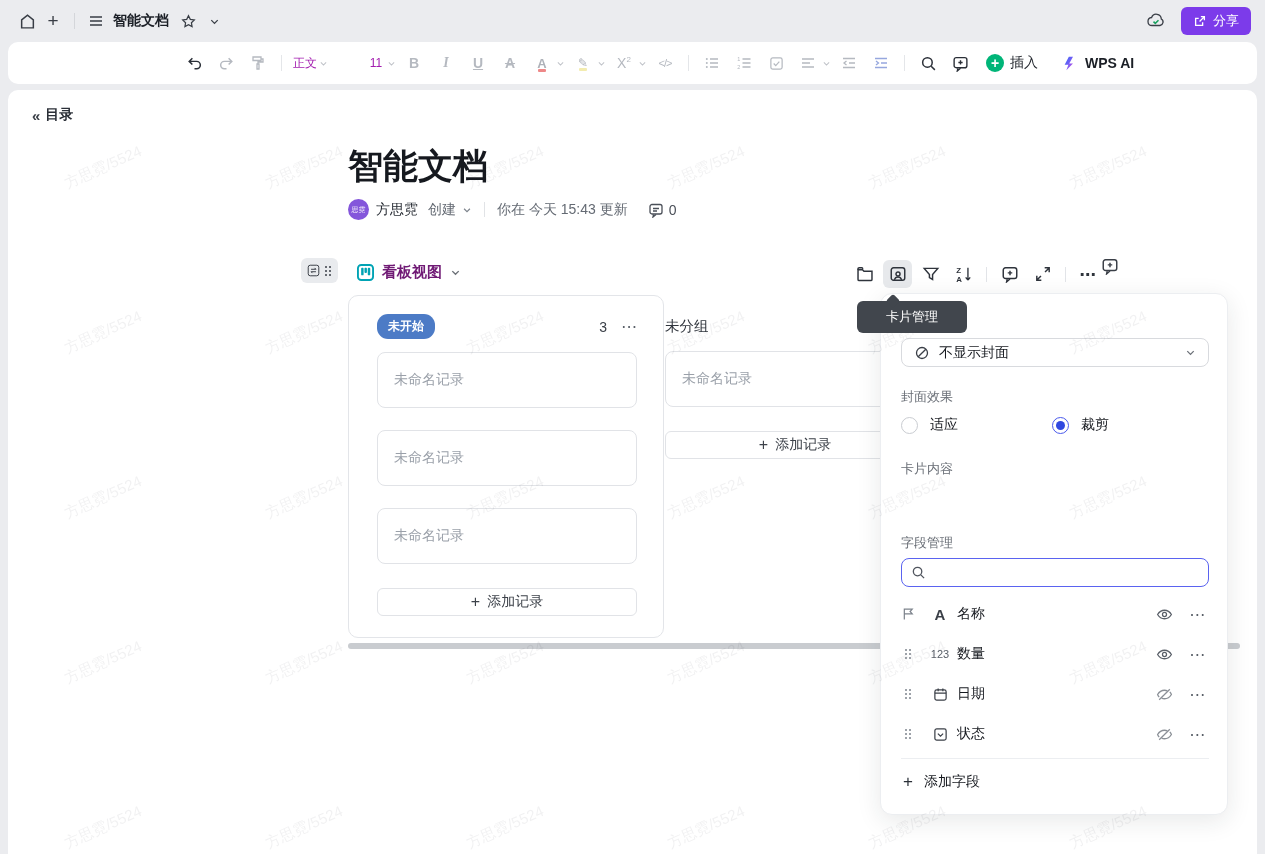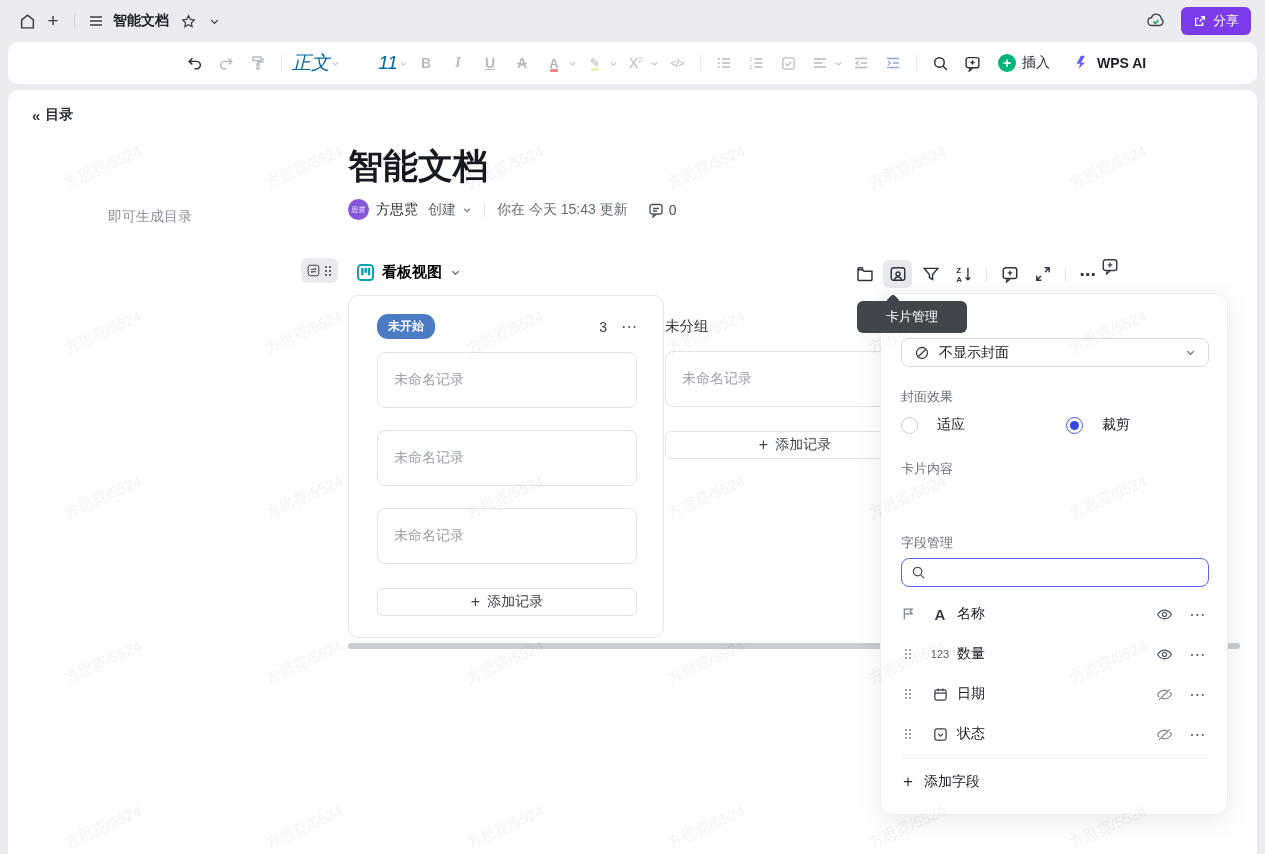--- a/index.html
+++ b/index.html
@@ -14,53 +14,53 @@
   .doc-name { font-size:14px; font-weight:700; color:#1b1f26; margin:0 6px 0 4px; }
   .spacer { flex:1; }
   .share-btn { height:28px; padding:0 12px; background:#7c3bea; border-radius:6px; color:#fff; font-size:13px; display:flex; align-items:center; gap:6px; cursor:pointer; }
 
   
   .toolbar { position:absolute; top:42px; left:8px; width:1249px; height:42px; background:#fff; border-radius:10px; display:flex; align-items:center; padding-left:170px; z-index:10; }
   .t-ic { min-width:26px; height:26px; display:flex; align-items:center; justify-content:center; color:#b5b9c0; border-radius:4px; margin:0 3px; font-size:14px; cursor:pointer; }
   .t-ic.dark { color:#2a2f37; }
   .t-div { width:1px; height:16px; background:#e4e6e9; margin:0 7px; }
   .t-chev { color:#c0c3c9; margin:0 2px 0 -2px; }
-  .t-txt { font-size:19px; color:#0369a1;font-style:italic; }
+  .t-txt { font-size:12px; color:#a21caf; }
   .fmt-letter { font-size:14px; font-weight:700; }
   .italic { font-style:italic; font-family:"Liberation Serif",serif; font-weight:600;}
   .uline { text-decoration:underline; font-weight:600;}
   .strike { text-decoration:line-through; font-weight:600;}
   .colorA { position:relative; font-weight:700; font-size:13px; color:#aeb2b9;}
   .colorA::after { content:""; position:absolute; left:1px; right:1px; bottom:-1px; height:3px; background:#e88; border-radius:1px;}
   .hlA::after{ background:#f3ecb0; }
   .insert-pill { display:flex; align-items:center; gap:6px; margin:0 10px; cursor:pointer; }
   .insert-pill .plus-circ { width:18px; height:18px; border-radius:50%; background:#00b578; color:#fff; display:flex; align-items:center; justify-content:center; font-size:14px; font-weight:700; }
   .insert-pill span.lbl, .wps-ai span.lbl { font-size:14px; color:#1b1f26; }
-  .wps-ai { display:flex; align-items:flex-start; gap:6px; margin-left:14px; cursor:pointer; }
+  .wps-ai { display:flex; align-items:center; gap:6px; margin-left:14px; cursor:pointer; }
   .wps-ai span.lbl { font-weight:700; }
 
   
   .canvas { position:absolute; top:90px; left:8px; width:1249px; height:764px; background:#fff; border-radius:10px 10px 0 0; z-index:1; }
 
   .toc-head { position:absolute; top:106px; left:32px; display:flex; align-items:center; gap:7px; font-size:14px; font-weight:700; color:#2a2f37; cursor:pointer; z-index:5;}
   .toc-head .chev2 { font-size:15px; color:#3a3f47; letter-spacing:-2px; }
   .toc-hint { position:absolute; top:205px; left:40px; width:220px; text-align:center; font-size:14px; line-height:22px; color:#8d929b; z-index:5;}
 
   .doc-title { position:absolute; top:143px; left:348px; font-size:35px; font-weight:700; color:#16191f; z-index:5;}
   .meta { position:absolute; top:199px; left:348px; display:flex; align-items:center; font-size:14px; color:#646a73; z-index:5;}
   .avatar { width:21px; height:21px; border-radius:50%; background:#8456db; color:#fff; font-size:7px; display:flex; align-items:center; justify-content:center; margin-right:7px; }
   .meta .author { color:#1f242c; margin-right:10px; }
   .meta .chev { color:#7d838c; margin:0 10px 0 6px; }
   .meta .mdiv { width:1px; height:15px; background:#e1e3e6; margin:0 12px 0 2px; }
   .meta .cmt { display:flex; align-items:center; gap:5px; margin-left:20px; color:#4a4f58; cursor:pointer;}
 
   
   .block-handle { position:absolute; top:258px; left:301px; width:37px; height:25px; background:#e9ebee; border-radius:6px; display:flex; align-items:center; justify-content:center; gap:4px; color:#3a3f47; z-index:5; cursor:grab;}
   .view-title { position:absolute; top:263px; left:357px; display:flex; align-items:center; gap:8px; z-index:5; cursor:pointer;}
-  .view-title .name { font-size:15px; font-weight:700; color:#000000; }
+  .view-title .name { font-size:15px; font-weight:700; color:#701a75; }
   .view-title .chev { color:#6b7077; }
   .view-tools { position:absolute; top:260px; left:848px; display:flex; align-items:center; z-index:5;}
   .vt-ic { width:29px; height:28px; border-radius:6px; display:flex; align-items:center; justify-content:center; color:#2f343c; margin:0 2px; cursor:pointer;}
   .vt-ic.active { background:#e7e9ec; }
   .vt-div { width:1px; height:15px; background:#e2e4e8; margin:0 6px; }
   .float-cmt { position:absolute; top:257px; left:1101px; color:#3a3f47; z-index:5; cursor:pointer;}
 
   .tooltip { position:absolute; top:301px; left:857px; background:#41464d; color:#fff; font-size:13px; border-radius:6px; padding:7px 29px; z-index:60; }
   .tooltip::before { content:""; position:absolute; top:-5px; left:31px; width:10px; height:10px; background:#41464d; transform:rotate(45deg); border-radius:2px;}
 
@@ -77,21 +77,21 @@
   .col2 .title { position:absolute; top:22px; left:0; font-size:14.5px; color:#2f343c; }
   .col2 .kcard { left:0; top:56px; }
   .col2 .add-rec { left:0; top:136px; }
   .hscroll { position:absolute; top:643px; left:348px; width:892px; height:6px; border-radius:3px; background:#c9ccd0; z-index:3; cursor:pointer;}
 
   
   .panel { position:absolute; top:293px; left:880px; width:348px; height:522px; background:#fff; border:1px solid #eceef1; border-radius:12px; box-shadow:0 6px 24px rgba(31,35,41,.10); z-index:40; }
   .p-label { position:absolute; left:20px; font-size:13px; color:#696e76; }
   .p-drop { position:absolute; top:44px; left:20px; width:308px; height:29px; border:1px solid #d8dade; border-radius:8px; display:flex; align-items:center; padding:0 12px; gap:9px; cursor:pointer;}
   .p-drop .val { font-size:14px; color:#16191f; flex:1; }
-  .radio-row { position:absolute; top:122px; left:20px; display:flex; align-items:center; gap:19px; }
+  .radio-row { position:absolute; top:122px; left:20px; display:flex; align-items:center; gap:12px; }
   .radio { width:17px; height:17px; border-radius:50%; border:1.5px solid #c9ccd1; background:#fff; cursor:pointer;}
   .radio.sel { border-color:#4a5aec; display:flex; align-items:center; justify-content:center;}
   .radio.sel::after { content:""; width:9px; height:9px; border-radius:50%; background:#3048e0; }
   .radio-lbl { font-size:14px; color:#16191f; margin-right:82px; }
   .switch-row { position:absolute; top:194px; left:20px; right:20px; display:flex; align-items:center; }
   .switch-row .lbl { font-size:14px; color:#16191f; flex:1; }
   .toggle { width:29px; height:17px; border-radius:9px; background:#4a5aec; position:relative; cursor:pointer;}
   .toggle::after { content:""; position:absolute; top:2px; right:2px; width:13px; height:13px; border-radius:50%; background:#fff; }
   .p-search { position:absolute; top:264px; left:20px; width:308px; height:29px; border:1.6px solid #5a63f0; border-radius:8px; display:flex; align-items:center; padding:0 9px; gap:7px;}
   .p-search input { border:none; outline:none; flex:1; font-size:14px; font-family:inherit; background:transparent; }
@@ -297,21 +297,20 @@
   </div>
 </div>
 
 <div class="canvas"></div>
 
 <div class="toc-head">
   <span class="chev2">«</span>
   <span>目录</span>
 </div>
 <div class="toc-hint">
-  <div>即可生成目录</div>
 </div>
 
 <h1 class="doc-title">智能文档</h1>
 <div class="meta">
   <span class="avatar">思霓</span>
   <span class="author">方思霓</span>
   <span>创建</span>
   <span class="chev">
       <svg width="10" height="10" viewBox="0 0 12 12" fill="none" stroke="currentColor" stroke-width="1.4">
         <path d="M2.5 4.5 6 8l3.5-3.5"></path>

